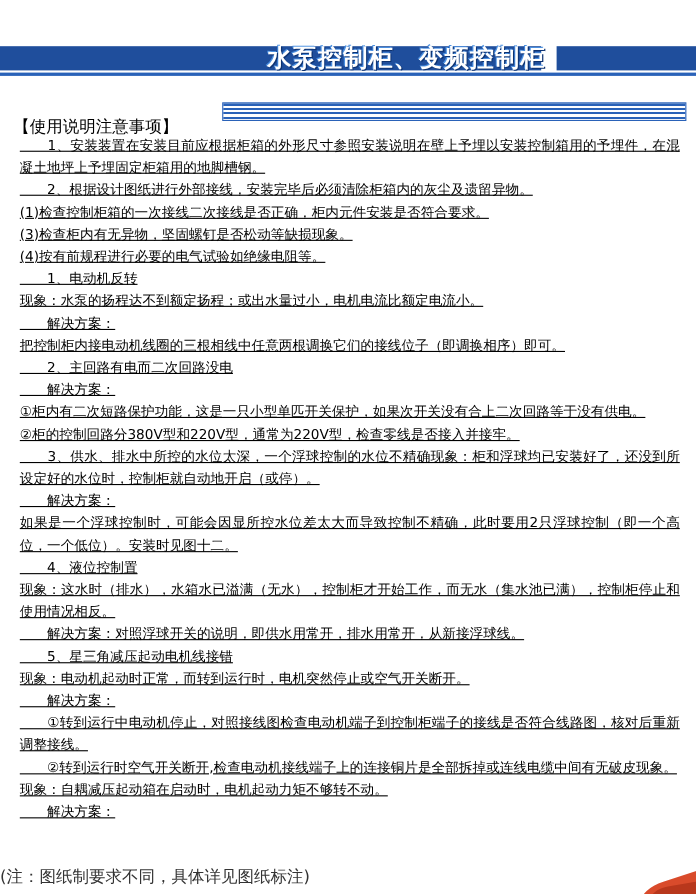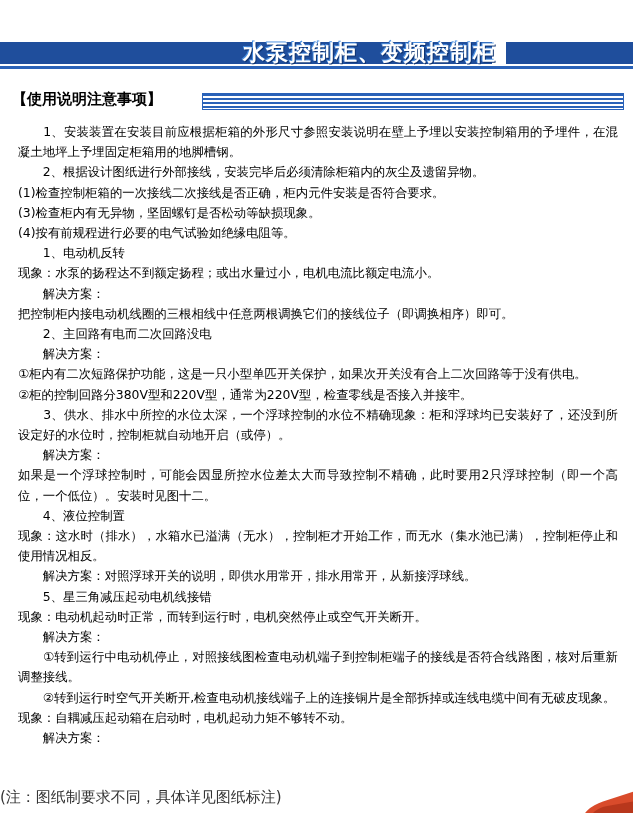--- a/index.html
+++ b/index.html
@@ -70,23 +70,23 @@
   .section-head {
     position: absolute;
     left: 12px;
     top: 90px;
     width: 610px;
     height: 22px;
   }
   .section-head .sh-text {
     position: absolute;
     left: 0;
-    top: 0;
+    top: 16px;
     font-size: 15px;
-    font-weight: bold;
+    font-weight: normal;
     white-space: nowrap;
   }
   .section-head .sh-bar {
     position: absolute;
     left: 190px;
     top: 3px;
     width: 420px;
     height: 15px;
     border: 1px solid #2a62b8;
     background:
@@ -104,20 +104,21 @@
     top: 122px;
     width: 600px;
     font-size: 12.4px;
     line-height: 20.2px;
     text-align: justify;
   }
   .body p {
     margin: 0;
     padding: 0;
     white-space: pre-wrap;
+    text-decoration: underline;
   }
 
   
   .footer {
     position: absolute;
     left: 0;
     bottom: 6px;
     width: 633px;
     text-align: left;
     font-size: 15px;

